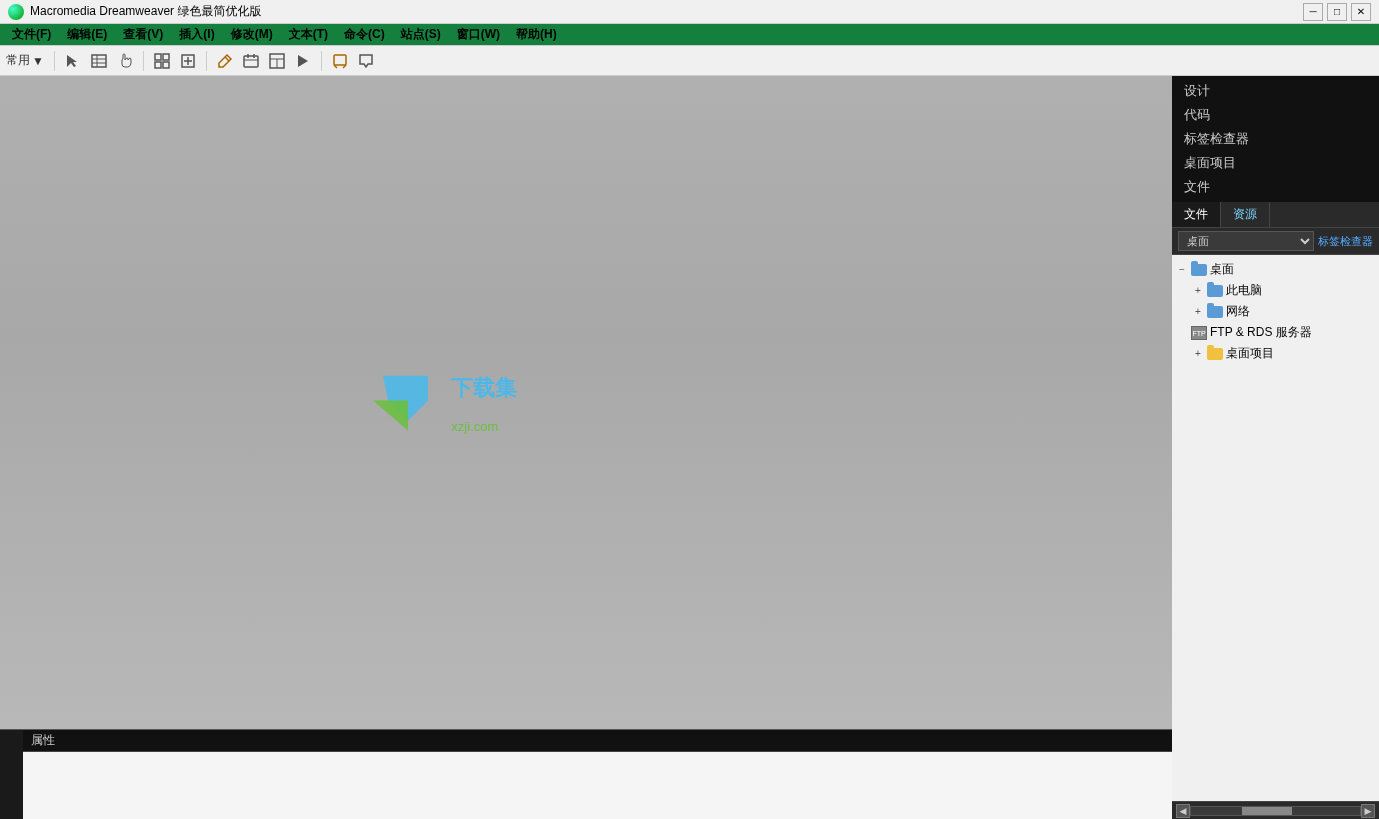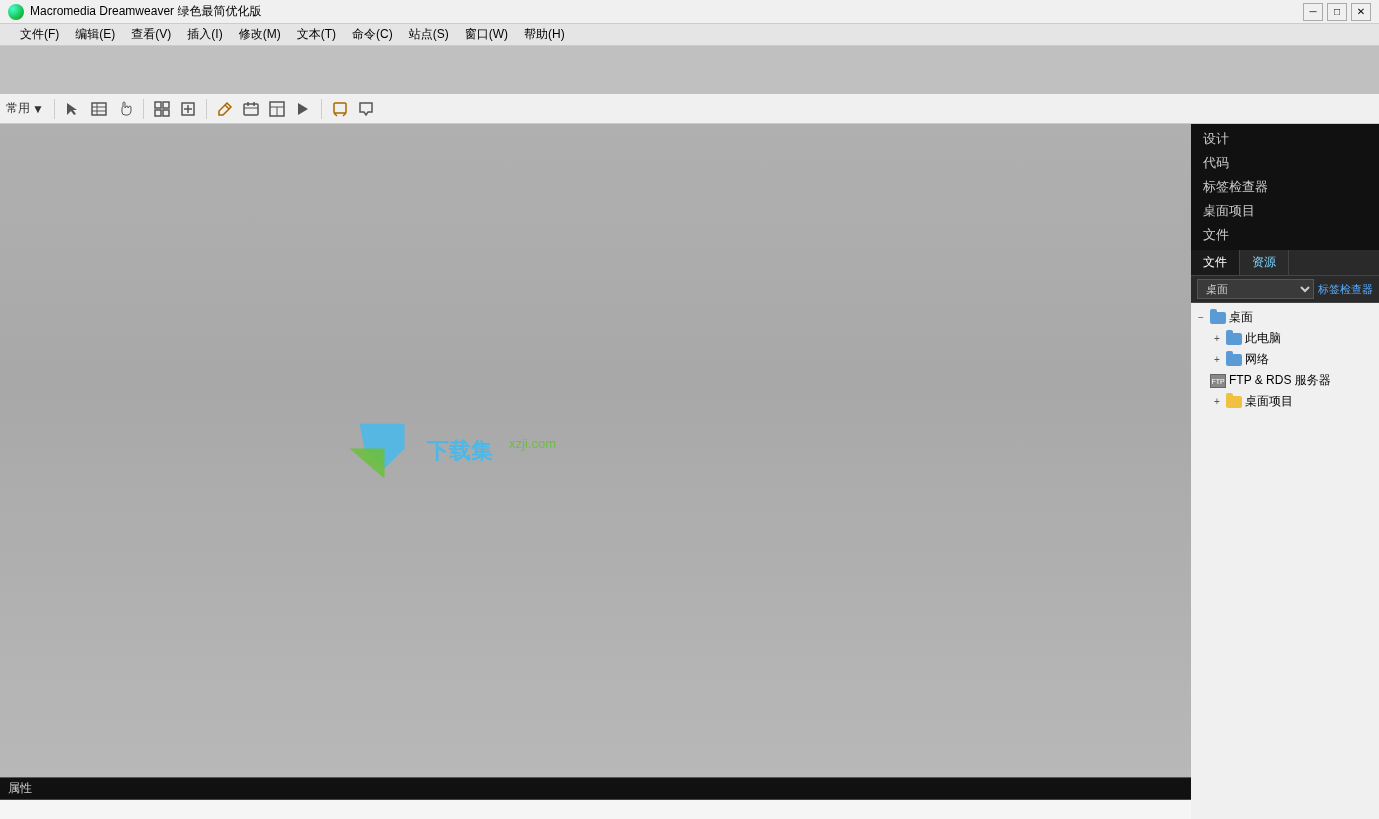--- a/index.html
+++ b/index.html
@@ -37,25 +37,26 @@
       border: 1px solid #aaa;
       cursor: pointer;
       display: flex; align-items: center; justify-content: center;
       font-size: 10px;
     }
 
     
     #menubar {
       width: 100%;
       height: 22px;
-      background: #e5e5e5;
+      background: #15803d;
       border-bottom: 1px solid #ccc;
       display: flex;
       align-items: center;
-      padding: 0 12px;
+      padding: 0 4px;
+      font-weight: bold;
     }
     #menubar .menu-item {
       padding: 2px 8px;
       cursor: pointer;
       font-size: 12px;
       color: #000;
       height: 100%;
       display: flex;
       align-items: center;
     }
@@ -63,21 +64,20 @@
     
     #toolbar {
       width: 100%;
       height: 30px;
       background: #f0f0f0;
       border-bottom: 1px solid #ccc;
       display: flex;
       align-items: center;
       padding: 0 6px;
       gap: 2px;
-      margin-top: 48px;
     }
     .toolbar-label {
       font-size: 12px;
       color: #333;
       margin-right: 4px;
       display: flex; align-items: center; gap: 2px;
     }
     .toolbar-sep {
       width: 1px; height: 20px; background: #ccc; margin: 0 4px;
     }
@@ -129,39 +129,40 @@
       align-items: center;
       gap: 8px;
     }
 
     
     #properties-panel {
       height: 90px;
       background: #1a1a1a;
       border-top: 1px solid #555;
       color: #ccc;
+      padding-left: 23px;
     }
     #properties-header {
       background: #111;
       height: 22px;
       display: flex;
       align-items: center;
       padding: 0 8px;
       font-size: 12px;
       color: #ccc;
       border-bottom: 1px solid #444;
     }
     #properties-body {
       background: #f5f5f5;
       height: calc(90px - 22px);
     }
 
     
     #right-panel {
-      width: 188px;
+      width: 207px;
       background: #1a1a1a;
       display: flex;
       flex-direction: column;
       height: 100%;
     }
 
     
     #right-top-menu {
       background: #111;
       padding: 4px 8px;
@@ -430,23 +431,23 @@
 
       <div id="watermark">
         <div class="watermark-logo">
 
           <svg width="70" height="55" viewBox="0 0 70 55">
 
             <polygon points="10,0 55,0 55,25 35,45 15,25" fill="#4db8e8" opacity="0.9"></polygon>
 
             <polygon points="0,25 35,25 35,55" fill="#6bbf40" opacity="0.9"></polygon>
           </svg>
-          <div style="display:flex; flex-direction:row; gap:16px;">
+          <div style="display:flex; flex-direction:column; gap:16px;">
             <span style="font-size:22px; color:#4db8e8; font-weight:bold;">下载集</span>
-            <span style="font-size:13px; color:#6bbf40;text-align:center;">xzji.com</span>
+            <span style="font-size:13px; color:#6bbf40;">xzji.com</span>
           </div>
         </div>
       </div>
     </div>
 
     <div id="properties-panel">
       <div id="properties-header">
         <span>属性</span>
       </div>
       <div id="properties-body"></div>

